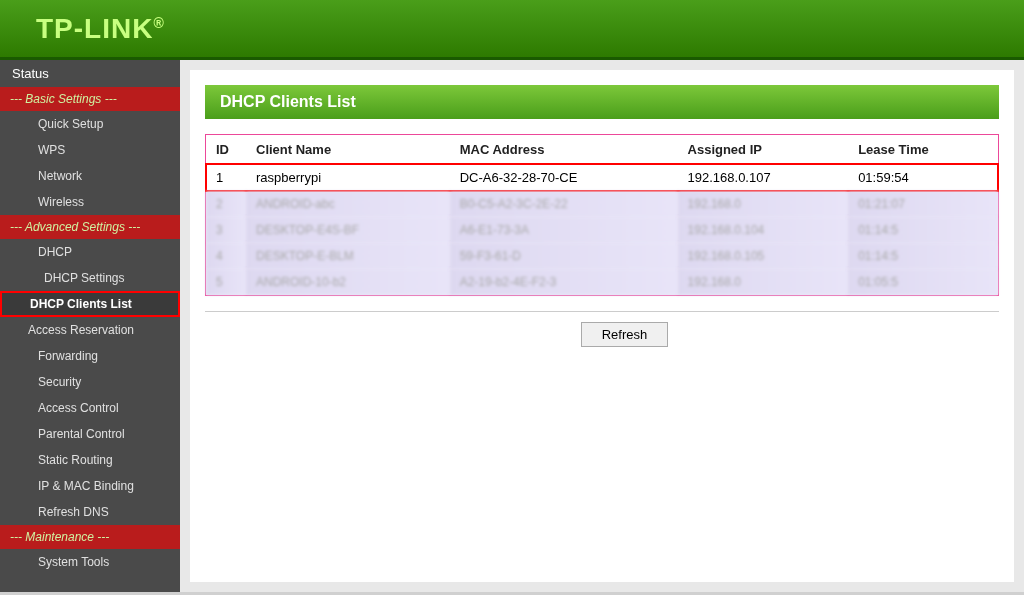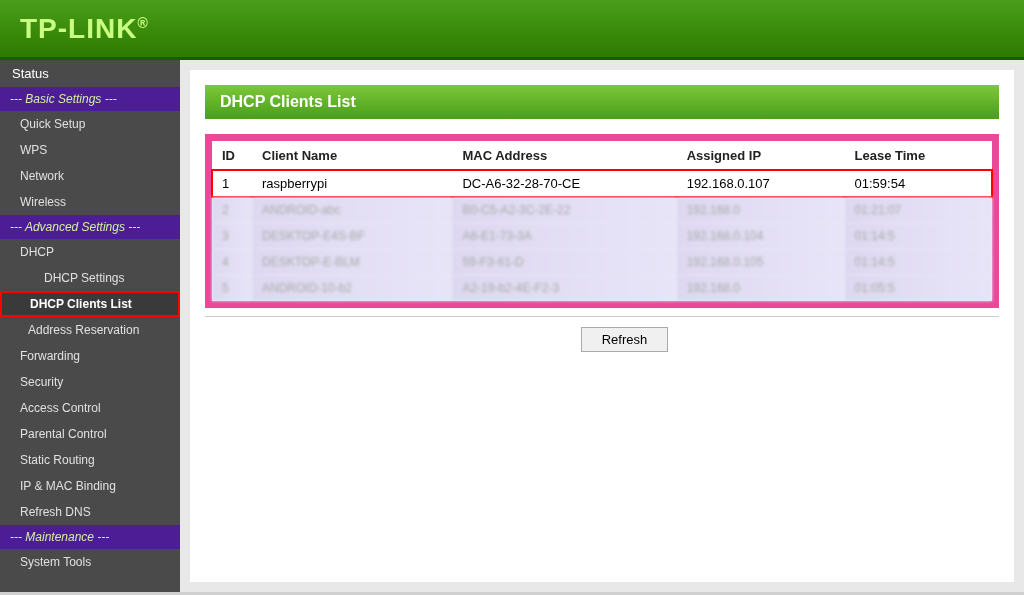--- a/index.html
+++ b/index.html
@@ -13,20 +13,21 @@
       align-items: center;
       padding: 0 20px;
       border-bottom: 3px solid #1a5a00;
     }
     #logo {
       color: white;
       font-size: 28px;
       font-weight: bold;
       font-family: Arial Black, sans-serif;
       letter-spacing: 1px;
+      margin-left: 16px;
     }
     #logo span { color: #c8ff80; }
 
     
     #main-layout {
       display: flex;
       height: calc(595px - 63px);
     }
 
     
@@ -37,35 +38,35 @@
       overflow-y: auto;
       color: white;
     }
     .sidebar-item {
       padding: 6px 12px;
       cursor: pointer;
       font-size: 13px;
       color: #e0e0e0;
     }
     .sidebar-section-header {
-      background: #4c1d95;
+      background: #b91c1c;
       padding: 5px 10px;
       font-size: 12px;
       color: #d0f0a0;
       font-style: italic;
     }
     .sidebar-item.active {
       color: #ffffff;
       font-weight: bold;
       border: 2px solid red;
       background: #3a3a3a;
       padding: 4px 10px;
     }
     .sidebar-item.sub {
-      padding-left: 20px;
+      padding-left: 38px;
       font-size: 12px;
     }
     .sidebar-item.top-level {
       font-size: 13px;
       color: #ffffff;
       border-radius: 9px;
     }
 
     
     #content {
@@ -86,22 +87,22 @@
       background: linear-gradient(to bottom, #7dc83a, #4a9e1a);
       padding: 8px 15px;
       margin-bottom: 15px;
     }
     .page-title-bar h2 {
       color: white;
       font-size: 16px;
       font-weight: bold;
     }
     .table-wrapper {
-      border: 7px solid #ec4899;
-      margin-bottom: 8px;
+      border: 1px solid #ec4899;
+      margin-bottom: 15px;
     }
 
     .refresh-area {
       text-align: center;
       padding: 10px;
       border-top: 1px solid #ccc;
     }
     .refresh-btn {
       padding: 4px 20px;
       background: #f0f0f0;
@@ -157,21 +158,21 @@
     <div class="sidebar-section-header">--- Basic Settings ---</div>
     <div class="sidebar-item sub">Quick Setup</div>
     <div class="sidebar-item sub">WPS</div>
     <div class="sidebar-item sub">Network</div>
     <div class="sidebar-item sub">Wireless</div>
 
     <div class="sidebar-section-header">--- Advanced Settings ---</div>
     <div class="sidebar-item sub">DHCP</div>
     <div class="sidebar-item sub" style="padding-left:44px;">DHCP Settings</div>
     <div class="sidebar-item sub active" style="padding-left:28px;">DHCP Clients List</div>
-    <div class="sidebar-item sub" style="padding-left:28px;">Address Reservation</div>
+    <div class="sidebar-item sub" style="padding-left:28px;">Access Reservation</div>
     <div class="sidebar-item sub">Forwarding</div>
     <div class="sidebar-item sub">Security</div>
     <div class="sidebar-item sub">Access Control</div>
     <div class="sidebar-item sub">Parental Control</div>
     <div class="sidebar-item sub">Static Routing</div>
     <div class="sidebar-item sub">IP &amp; MAC Binding</div>
     <div class="sidebar-item sub">Refresh DNS</div>
 
     <div class="sidebar-section-header">--- Maintenance ---</div>
     <div class="sidebar-item sub">System Tools</div>

